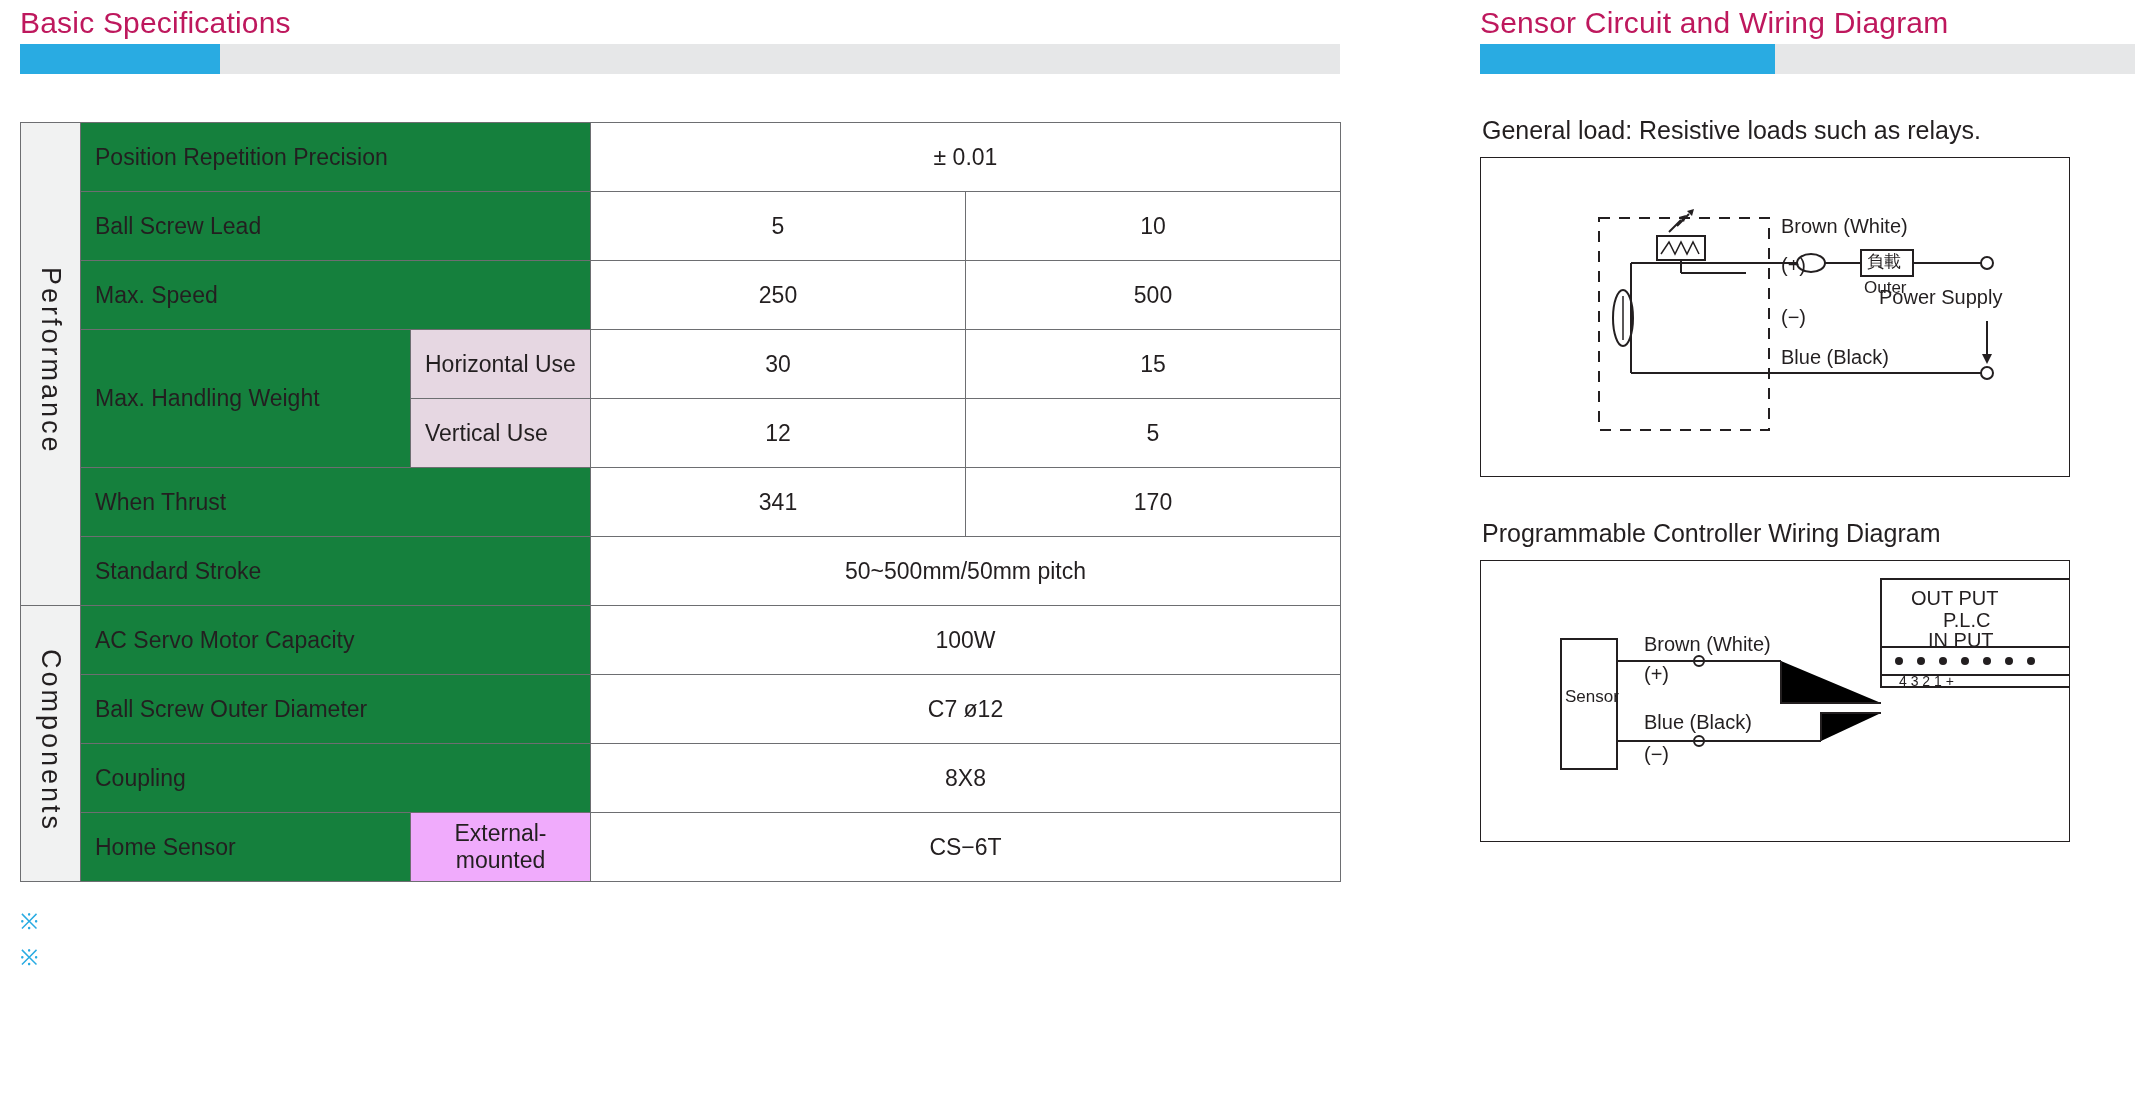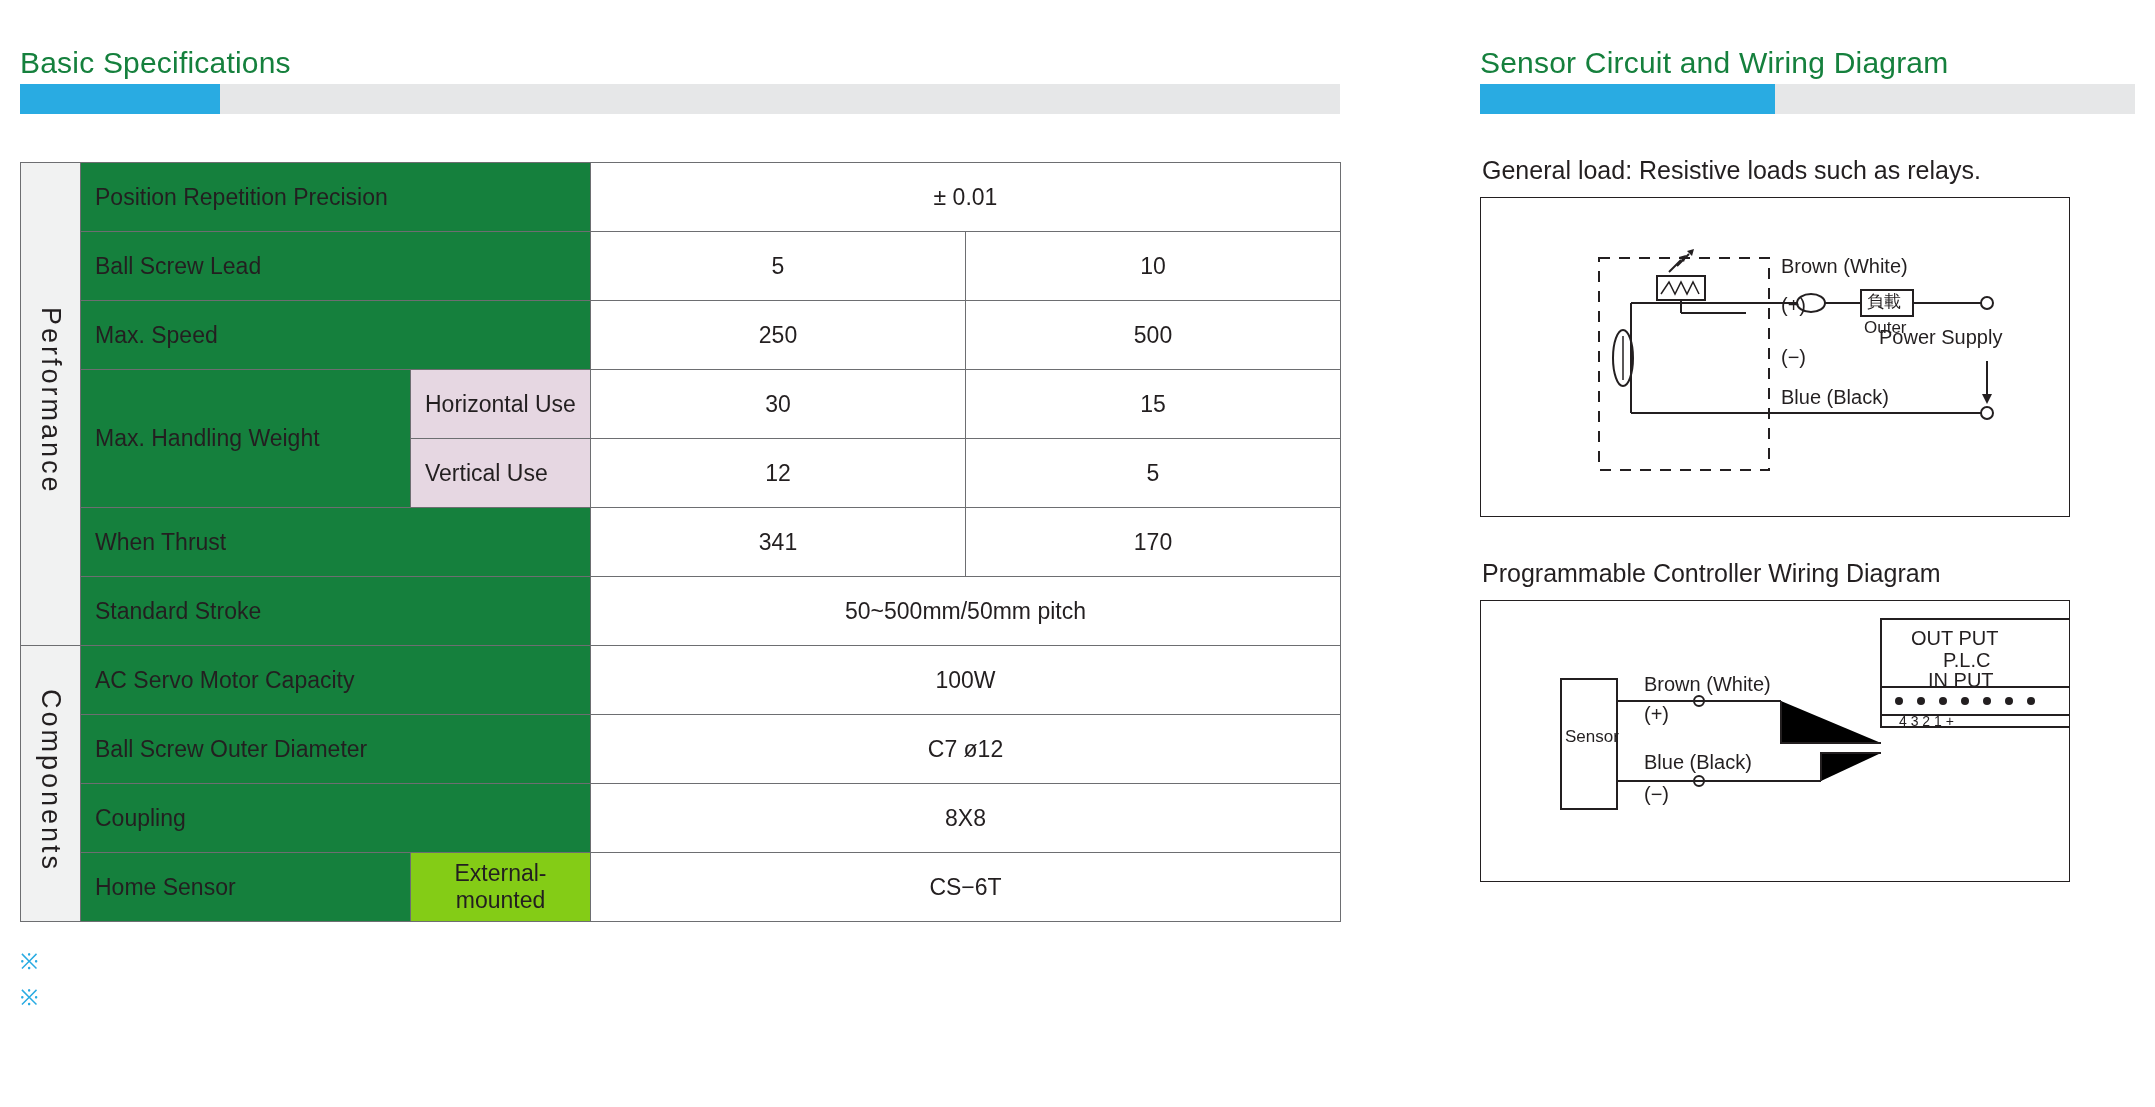--- a/index.html
+++ b/index.html
@@ -27,25 +27,24 @@
     top: 0px;
     width: 1330px;
   }
   .right-col {
     position: absolute;
     left: 1480px;
     top: 0px;
     width: 655px;
   }
   .section-title {
-    color: #15803d;
+    color: #be185d;
     font-size: 30px;
     letter-spacing: 0.2px;
     padding: 6px 0 4px 0;
-    margin-top: 40px;
   }
   .title-bar {
     position: relative;
     height: 30px;
     background: #e6e7e8;
     width: 1320px;
   }
   .title-bar .fill {
     position: absolute;
     left: 0; top: 0;
@@ -92,21 +91,21 @@
     font-size: 24px;
   }
   td.val {
     text-align: center;
     font-size: 27px;
   }
   td.val.small {
     font-size: 23px;
   }
   td.ext {
-    background: #84cc16;
+    background: #f0abfc;
     text-align: center;
     font-size: 20px;
     padding: 0 6px;
   }
   .notes {
     margin-top: 24px;
     font-size: 25px;
     line-height: 1.28;
   }
   .note-row {

